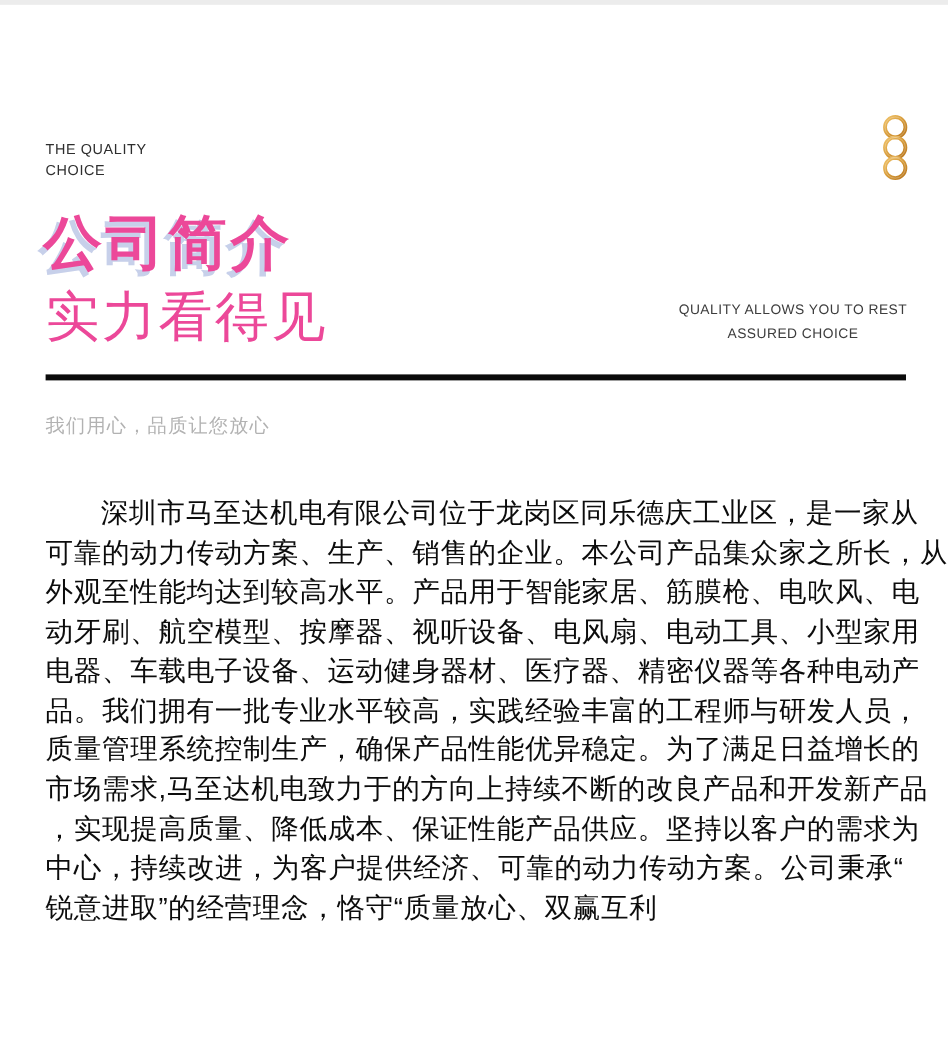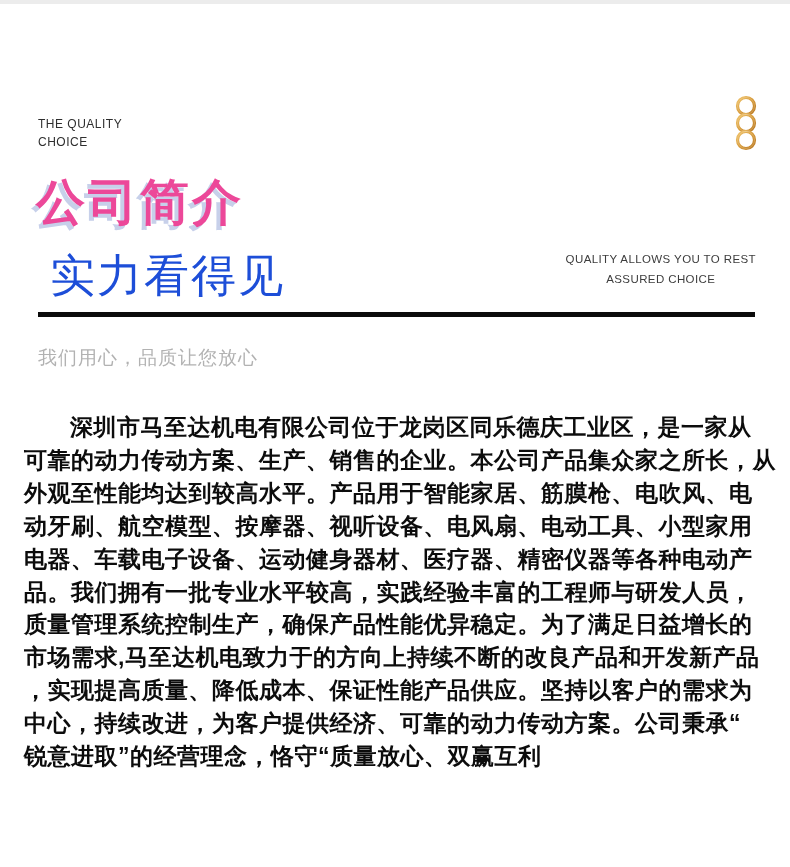--- a/index.html
+++ b/index.html
@@ -42,58 +42,57 @@
     margin: 0;
     font-size: 49px;
     font-weight: 800;
     letter-spacing: 3px;
     color: #ec4899;
     text-shadow: -4px 4px 0 #c7d0ea;
   }
   .subtitle-cn {
     position: absolute;
     left: 38px; top: 234px;
-    margin: 12px;
+    margin: 0;
     font-size: 45px;
     font-weight: 400;
     letter-spacing: 2px;
-    color: #1d4ed8;
+    color: #ec4899;
   }
   .tagline-right {
     position: absolute;
     right: 34px; top: 249px;
     text-align: center;
     font-size: 11.5px;
     line-height: 20px;
     letter-spacing: 0.4px;
     color: #3d3d3d;
   }
   .divider {
     position: absolute;
     left: 38px; top: 312px;
     width: 717px; height: 5px;
     background: #0b0b0b;
   }
   .lead-text {
     position: absolute;
     left: 38px; top: 345px;
-    font-size: 19px;
+    font-size: 16px;
     font-weight: 300;
     letter-spacing: 1px;
     color: #b2b2b2;
   }
   .paragraph {
     position: absolute;
-    left: 24px; top: 411px;
+    left: 38px; top: 411px;
     width: 715px;
     font-size: 23px;
     line-height: 32.9px;
     color: #0c0c0c;
     letter-spacing: 0.5px;
-    font-weight: bold;
   }
   .paragraph .pline {
     text-align: justify;
     text-align-last: justify;
     white-space: nowrap;
   }
   .paragraph .pline.first {
     text-indent: 2em;
   }
   .paragraph .pline.last {

